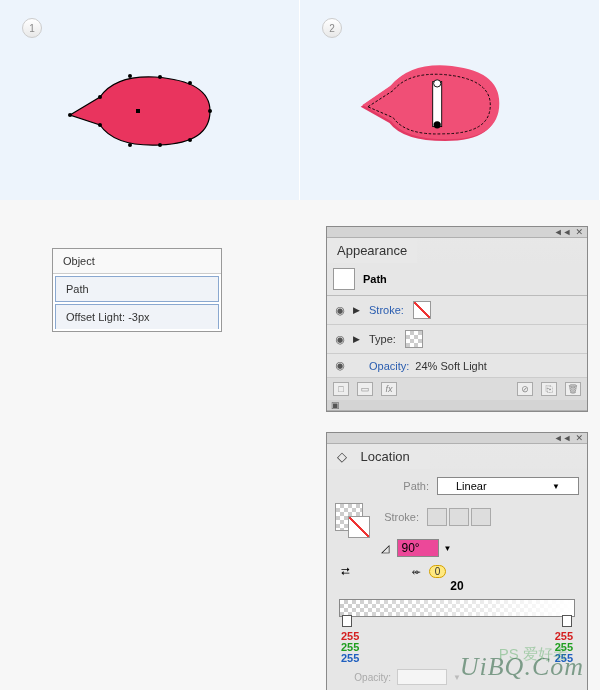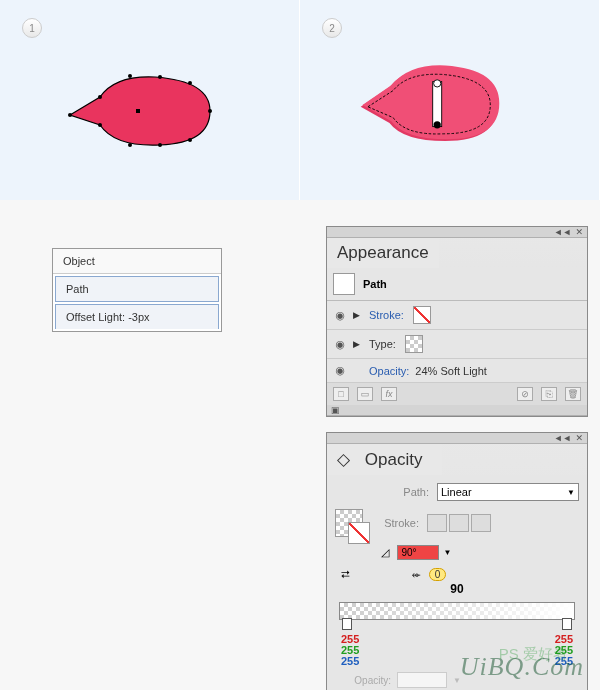--- a/index.html
+++ b/index.html
@@ -12,45 +12,45 @@
 .menu-box{position:absolute;top:248px;left:52px;border:1px solid #999;background:#fff;width:170px}
 .menu-item{padding:6px 10px;font-size:11px;color:#333;background:#f9f9f9;border-bottom:1px solid #ccc}
 .menu-item:last-child{border-bottom:none}
 .menu-sel{background:#f0f3f8;border:1px solid #8aa8d0;margin:2px}
 .panel{position:absolute;right:12px;background:linear-gradient(#e8e8e8,#dedede);border:1px solid #8a8a8a;width:262px}
 .panel-appearance{top:226px}
 .panel-gradient{top:432px}
 .panel-topbar{height:11px;background:#d4d4d4;border-bottom:1px solid #b0b0b0;display:flex;justify-content:flex-end;padding-right:4px;gap:4px;align-items:center}
 .topbar-btn{font-size:9px;color:#555}
 .panel-tab{display:flex}
-.panel-tab span{padding:5px 10px;font-size:17px;color:#333}
+.panel-tab span{padding:5px 10px;font-size:13px;color:#333}
 .panel-tab .active{background:#e8e8e8}
 .panel-body{background:#e6e6e6}
 .appear-header{display:flex;align-items:center;padding:5px 6px;gap:8px;border-bottom:1px solid #bbb}
 .swatch{width:22px;height:22px;background:#fff;border:1px solid #999}
 .appear-header b{font-size:11px}
 .appear-row{display:flex;align-items:center;padding:5px 6px;gap:6px;border-bottom:1px solid #ccc}
 .eye{width:14px;text-align:center;color:#555}
 .tri{width:10px;color:#333;font-size:9px}
 .lbla{color:#2a5db0}
 .lblb{color:#333}
 .mini-swatch{width:18px;height:18px;border:1px solid #999;background:#fff;display:inline-block;vertical-align:middle;margin-left:3px}
 .diag{background:linear-gradient(45deg,#fff 45%,#e33 46%,#e33 54%,#fff 55%)}
 .checker{background-image:linear-gradient(45deg,#ccc 25%,transparent 25%,transparent 75%,#ccc 75%),linear-gradient(45deg,#ccc 25%,#fff 25%,#fff 75%,#ccc 75%);background-size:8px 8px;background-position:0 0,4px 4px}
 .appear-footer{display:flex;align-items:center;padding:4px 6px;background:#dcdcdc;gap:8px;justify-content:flex-end}
 .foot-ico{width:16px;height:14px;border:1px solid #aaa;background:#eee;font-size:9px;text-align:center;line-height:12px;color:#888}
 .grad-row{display:flex;align-items:center;padding:4px 8px;gap:8px}
 .grad-row .lbl{color:#888;width:48px;text-align:right}
-.dropdown{flex:1;background:#fff;border:1px solid #888;padding:2px 3px;display:flex;justify-content:space-between;align-items:center}
+.dropdown{flex:1;background:#fff;border:1px solid #888;padding:2px 18px;display:flex;justify-content:space-between;align-items:center}
 .dropdown .arrow{font-size:8px}
 .big-swatch{width:28px;height:28px;border:1px solid #999;position:relative}
 .small-behind{position:absolute;right:-8px;bottom:-8px;width:22px;height:22px;border:1px solid #999}
 .stroke-icons{display:flex;gap:2px}
 .sicon{width:20px;height:18px;border:1px solid #aaa;background:#ddd}
-.num-input{width:42px;background:#ef4444;border:1px solid #888;padding:1px 3px;font-size:10px}
+.num-input{width:42px;background:#ec4899;border:1px solid #888;padding:1px 3px;font-size:12px}
 .y-badge{background:#ffe980;border:1px solid #d4a000;border-radius:8px;padding:0 5px;font-size:10px;color:#333}
 .slider-bar{margin:6px 12px 2px;height:18px;border:1px solid #888;position:relative;background-image:linear-gradient(to right,rgba(255,255,255,0) 0%,#fff 100%),linear-gradient(45deg,#ccc 25%,transparent 25%,transparent 75%,#ccc 75%),linear-gradient(45deg,#ccc 25%,#fff 25%,#fff 75%,#ccc 75%);background-size:100% 100%,8px 8px,8px 8px;background-position:0 0,0 0,4px 4px}
 .stop{position:absolute;bottom:-11px;width:10px;height:12px;background:#fff;border:1px solid #555}
 .stop.left{left:2px}
 .stop.right{right:2px}
 .rgb-vals{display:flex;justify-content:space-between;margin:14px 14px 2px;font-weight:bold;font-size:16px}
 .rgb-col{display:flex;flex-direction:column;align-items:flex-end;line-height:1}
 .r{color:#d41f1f}.g{color:#1f9e1f}.b{color:#1f5fbf}
 .bottom-row{display:flex;align-items:center;padding:3px 8px;gap:6px}
 .bottom-row .lbl{color:#aaa;width:56px;text-align:right;font-size:10px}
@@ -147,21 +147,21 @@
       <span class="topbar-btn">▣</span>
     </div>
 </div>
 
 <div class="panel panel-gradient">
   <div class="panel-topbar">
     <span class="topbar-btn">◄◄</span>
     <span class="topbar-btn">✕</span>
   </div>
   <div class="panel-tab">
-      <span class="active">◇ <span>Opacity</span></span>
+      <span class="active">◇ <span>Location</span></span>
     </div>
   <div class="panel-body" style="padding:4px 0 8px">
     <div class="grad-row">
       <div style="width:38px"></div>
       <span class="lbl">Path:</span>
       <div class="dropdown">
           <span>Linear</span>
           <span class="arrow">▼</span>
         </div>
     </div>
@@ -181,21 +181,21 @@
       <span>◿</span>
       <input class="num-input" value="90°" style="">
       <span style="font-size:8px;margin-left:-4px">▼</span>
     </div>
     <div class="grad-row">
       <span style="margin-left:6px">⮂</span>
       <div style="width:46px"></div>
       <span>⬰</span>
       <span class="y-badge">0</span>
     </div>
-    <div style="text-align:center;margin-top:-3px"><b style="font-size:12px">90</b></div>
+    <div style="text-align:center;margin-top:-3px"><b style="font-size:12px">20</b></div>
     <div class="slider-bar">
       <div class="stop left"></div>
       <div class="stop right"></div>
     </div>
     <div class="rgb-vals">
       <div class="rgb-col">
         <span class="r">255</span>
         <span class="g">255</span>
         <span class="b">255</span>
       </div>

